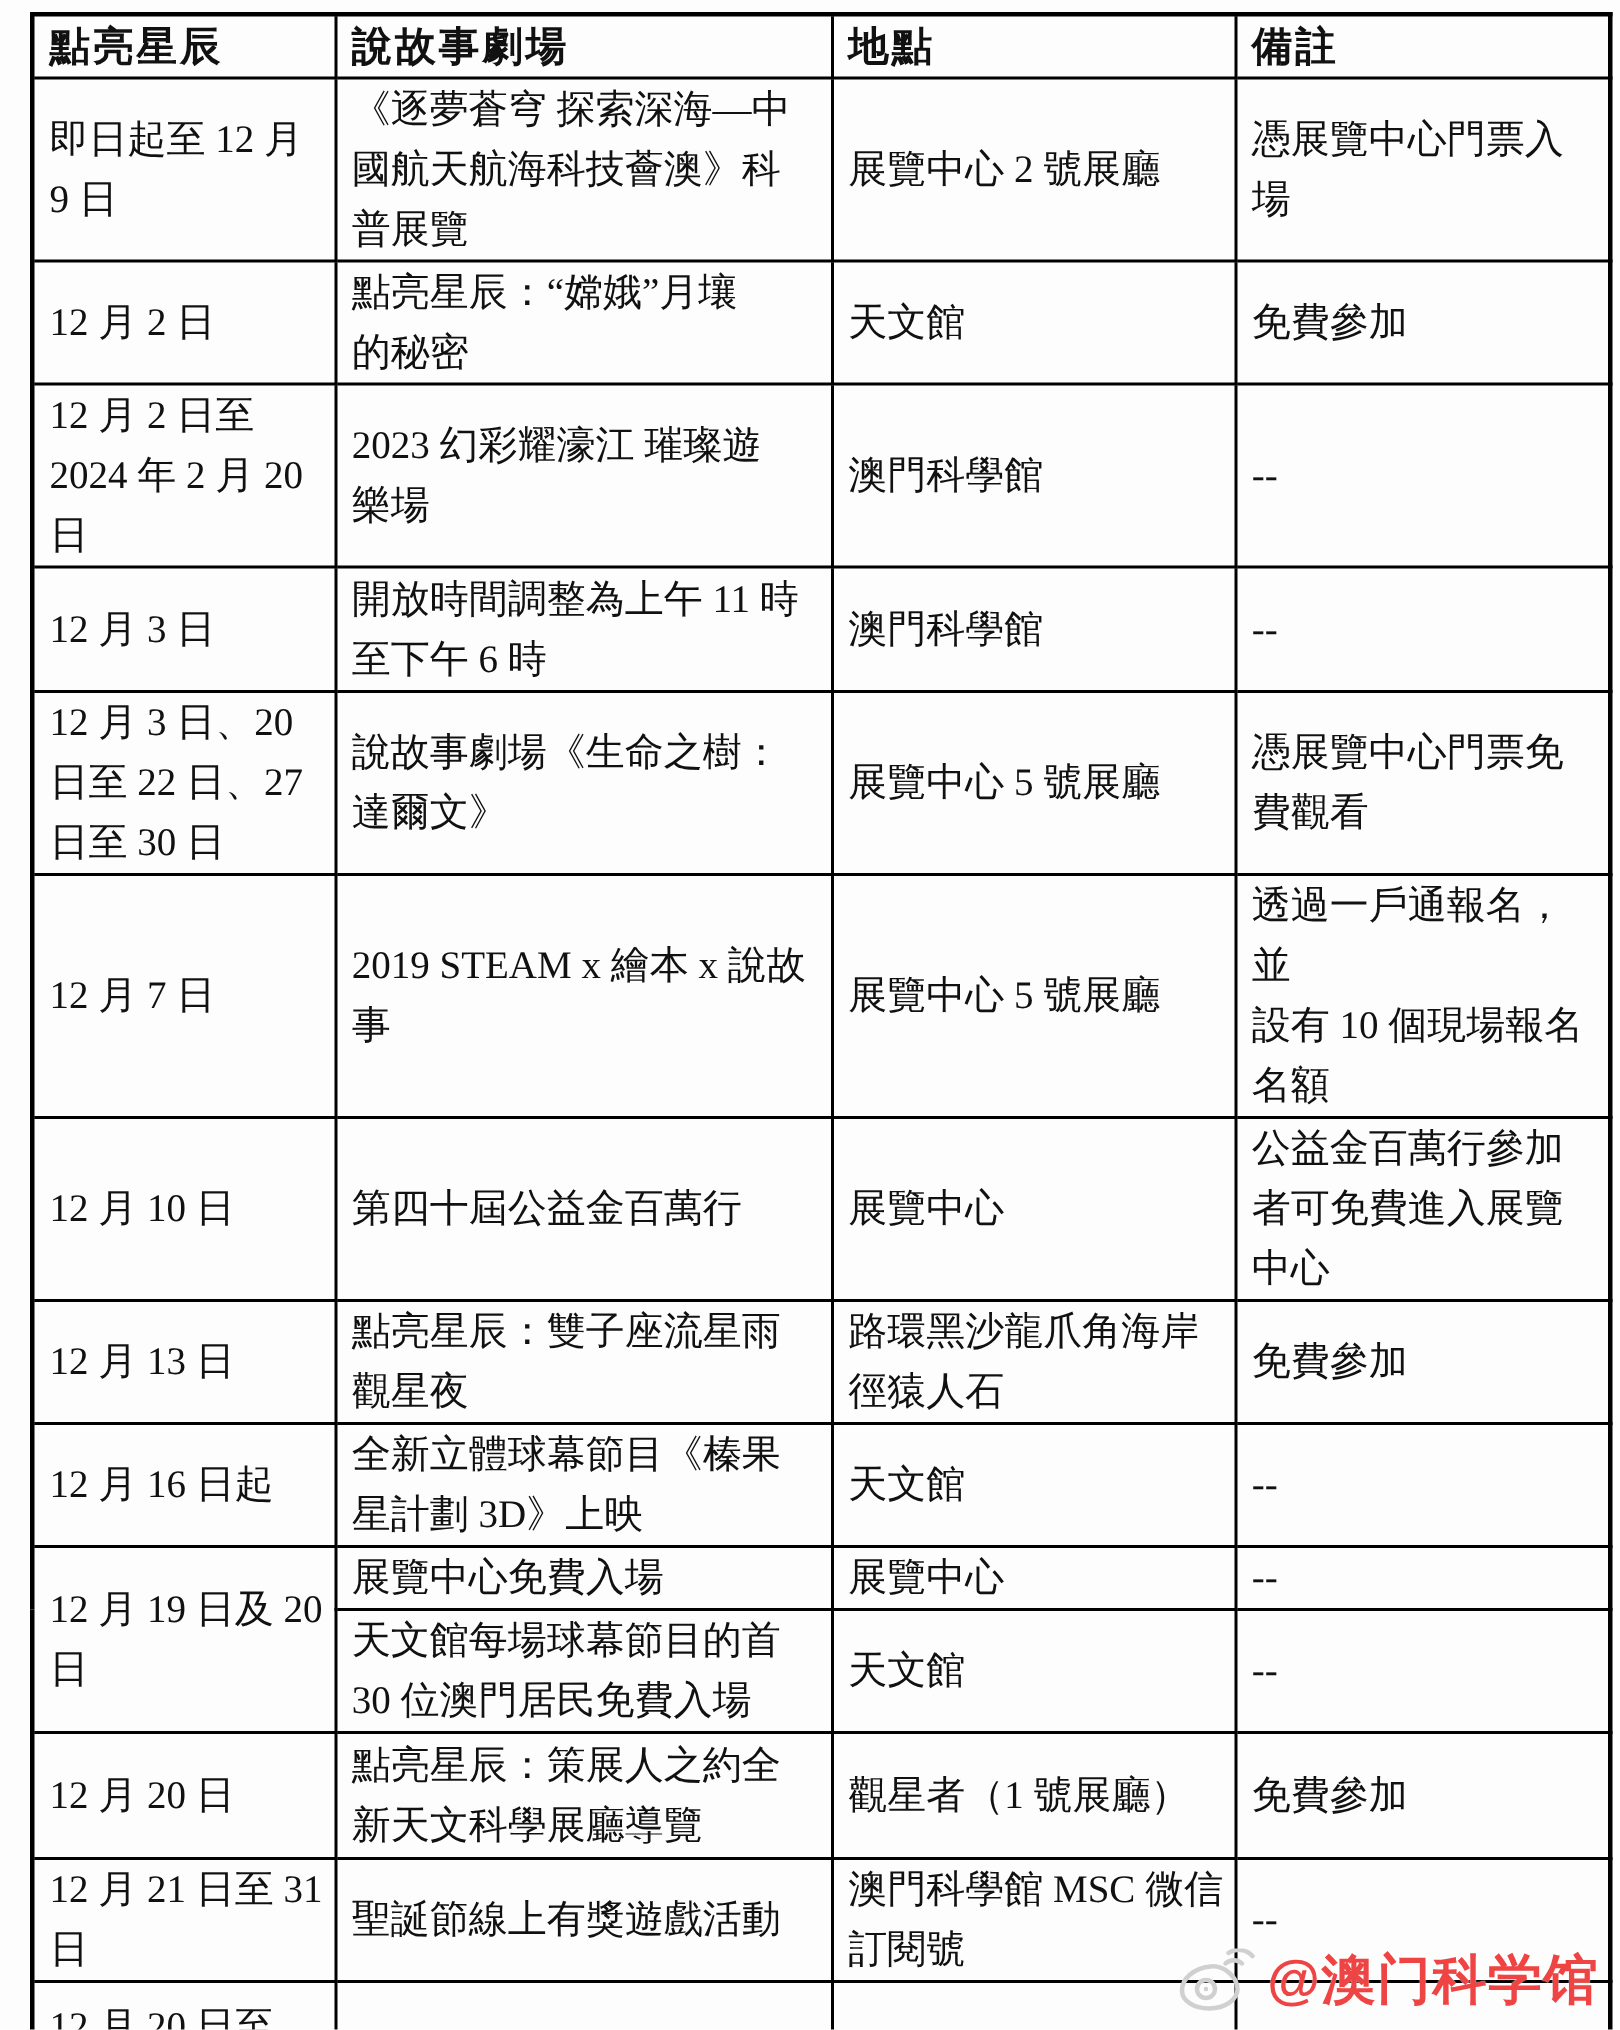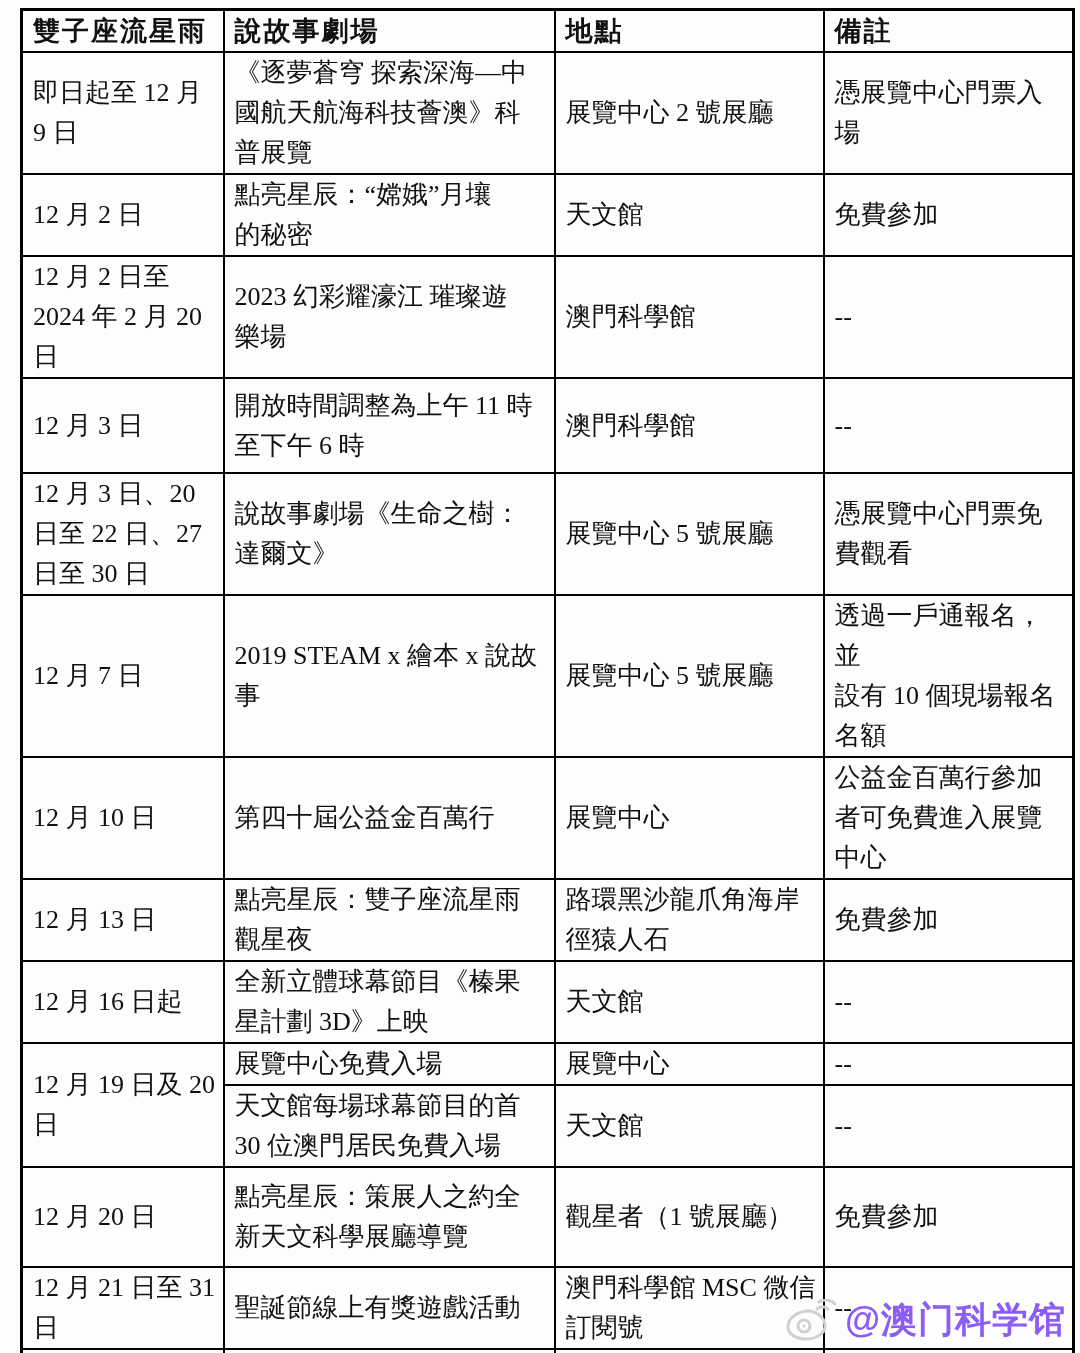--- a/index.html
+++ b/index.html
@@ -44,21 +44,21 @@
     text-decoration-color: #e0564a;
     text-decoration-thickness: 2px;
     text-underline-offset: 5px;
   }
   .watermark {
     position: absolute;
     right: 14px; bottom: 8px;
     display: flex;
     align-items: center;
     gap: 8px;
-    color: #8b5cf6;
+    color: #ef4444;
     font-family: "Liberation Sans", sans-serif;
     font-size: 36px;
     font-weight: bold;
     letter-spacing: 1px;
     text-shadow: 0 0 1px #ffffff;
     pointer-events: none;
   }
   .watermark svg { display: block; }
 </style>
 </head>
@@ -69,21 +69,21 @@
   <table class="events">
     <colgroup>
       <col style="width:202px">
       <col style="width:331px">
       <col style="width:269px">
       <col style="width:250px">
     </colgroup>
 
     <tbody>
         <tr style="height:40px">
-      <th>雙子座流星雨</th>
+      <th>點亮星辰</th>
       <th>說故事劇場</th>
       <th>地點</th>
       <th>備註</th>
     </tr>
 
     <tr style="height:120px">
       <td>即日起至 12 月
 9 日</td>
       <td>《逐夢蒼穹 探索深海—中
 國航天航海科技薈澳》科
@@ -104,21 +104,21 @@
     <tr style="height:120px">
       <td>12 月 2 日至
 2024 年 2 月 20
 日</td>
       <td>2023 幻彩耀濠江 璀璨遊
 樂場</td>
       <td>澳門科學館</td>
       <td>--</td>
     </tr>
 
-    <tr style="height:95px">
+    <tr style="height:83px">
       <td>12 月 3 日</td>
       <td>開放時間調整為上午 11 時
 至下午 6 時</td>
       <td>澳門科學館</td>
       <td>--</td>
     </tr>
 
     <tr style="height:121px">
       <td>12 月 3 日、20
 日至 22 日、27
@@ -174,21 +174,21 @@
       <td>--</td>
     </tr>
 
     <tr style="height:80px">
       <td>天文館每場球幕節目的首
 30 位澳門居民免費入場</td>
       <td>天文館</td>
       <td>--</td>
     </tr>
 
-    <tr style="height:100px">
+    <tr style="height:84px">
       <td>12 月 20 日</td>
       <td>點亮星辰：策展人之約全
 新天文科學展廳導覽</td>
       <td>觀星者（1 號展廳）</td>
       <td>免費參加</td>
     </tr>
 
     <tr style="height:81px">
       <td>12 月 21 日至 31
 日</td>

